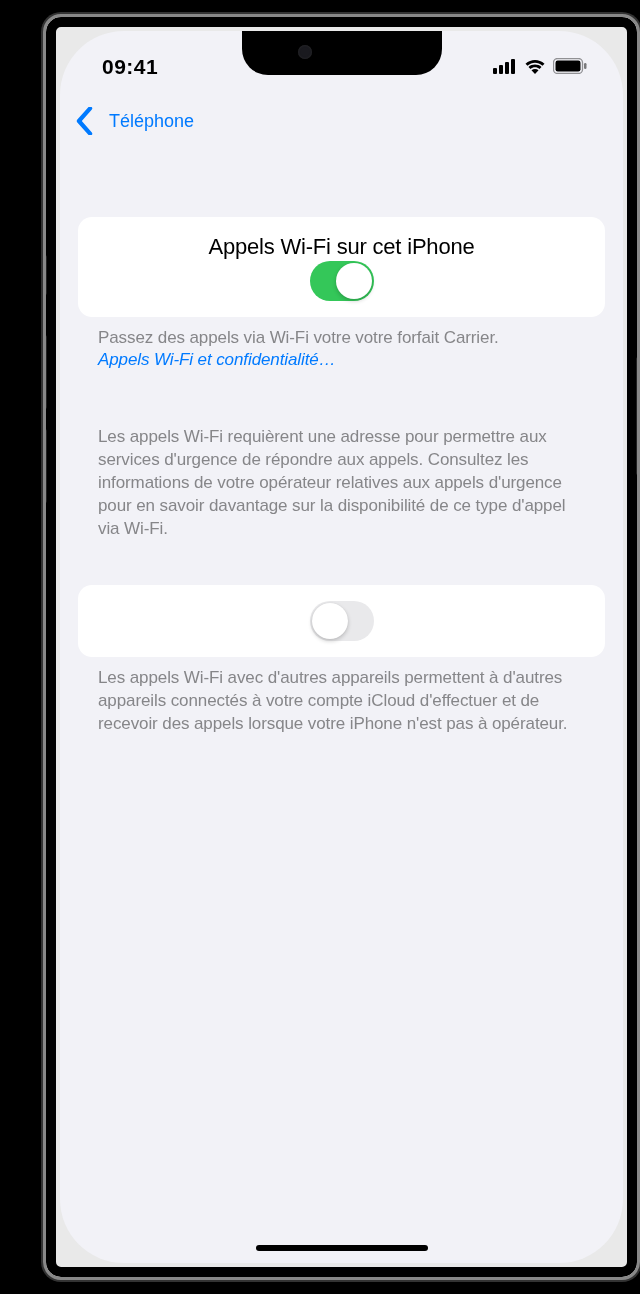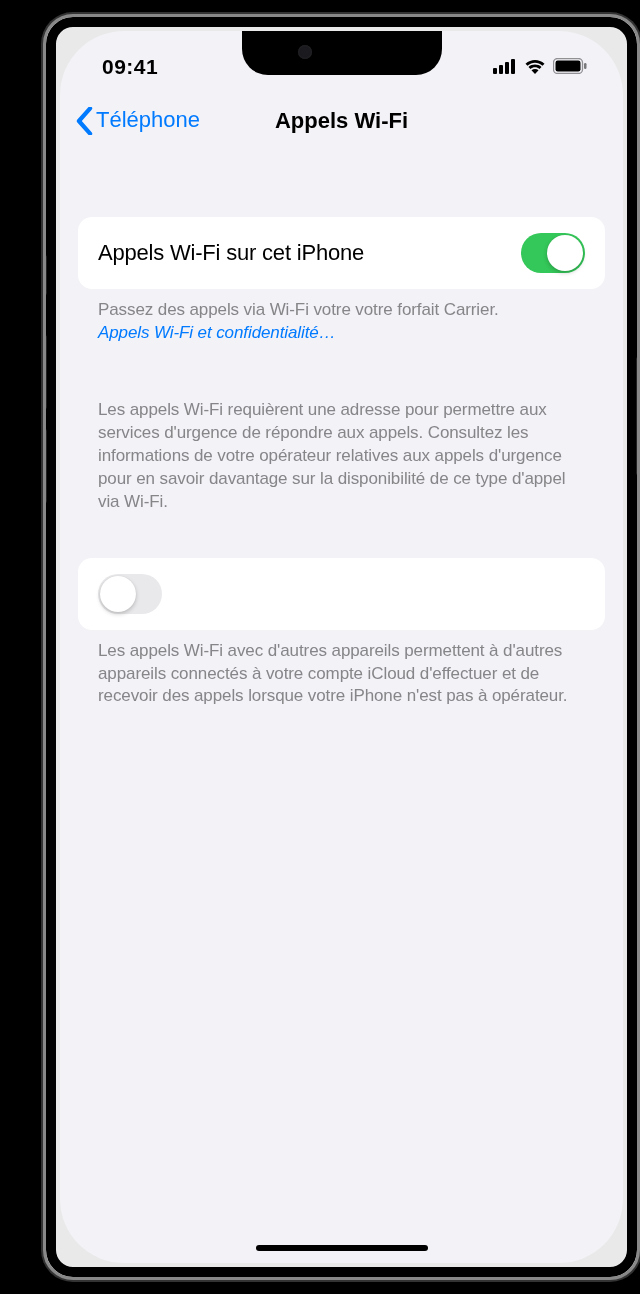--- a/index.html
+++ b/index.html
@@ -14,21 +14,21 @@
       background: #000;
       font-family: -apple-system, "SF Pro Text", "Helvetica Neue", Arial, sans-serif;
       display: flex;
       align-items: center;
       justify-content: center;
     }
     .phone-frame {
       width: 612px;
       height: 1266px;
       background: #e9e9e9;
-      border-radius: 30px;
+      border-radius: 18px;
       border: 3px solid #888;
       box-shadow: inset 0 0 0 10px #000, 0 0 0 2px #333;
       position: relative;
       overflow: hidden;
       margin-left: 43px;
     }
     .screen {
       position: absolute;
       top: 14px;
       left: 14px;
@@ -80,23 +80,24 @@
     }
     .nav-bar {
       height: 56px;
       display: flex;
       align-items: center;
       position: relative;
       padding: 0 16px;
     }
     .back-button {
       display: flex;
+      align-items: center;
       color: #007aff;
-      font-size: 22px;
-      gap: 3px;
+      font-size: 18px;
+      gap: 16px;
     }
     .back-button svg {
       width: 17px;
       height: 28px;
     }
     .nav-title {
       position: absolute;
       left: 0;
       right: 0;
       text-align: center;
@@ -115,20 +116,21 @@
       height: 44px;
     }
     .cell {
       background: #fff;
       border-radius: 14px;
       padding: 16px 20px;
       display: flex;
       align-items: center;
       justify-content: space-between;
       min-height: 58px;
+      flex-direction: column;
     }
     .cell-label {
       font-size: 22px;
       color: #000;
       letter-spacing: -0.2px;
       line-height: 1.25;
     }
     .cell-link {
       font-size: 22px;
       color: #007aff;
@@ -235,21 +237,20 @@
       </div>
     </div>
 
     <div class="nav-bar">
       <div class="back-button">
         <svg viewBox="0 0 12 20">
           <path d="M10 1 L2 10 L10 19" stroke="#007aff" stroke-width="3" fill="none" stroke-linecap="round" stroke-linejoin="round"></path>
         </svg>
         <span>Téléphone</span>
       </div>
-      <div class="nav-title">Appels Wi-Fi</div>
     </div>
 
     <div class="content">
       <div class="spacer-lg"></div>
 
       <div class="cell">
         <div class="cell-label">Appels Wi-Fi sur cet iPhone</div>
         <div class="toggle toggle-on">
           <div class="knob"></div>
         </div>

